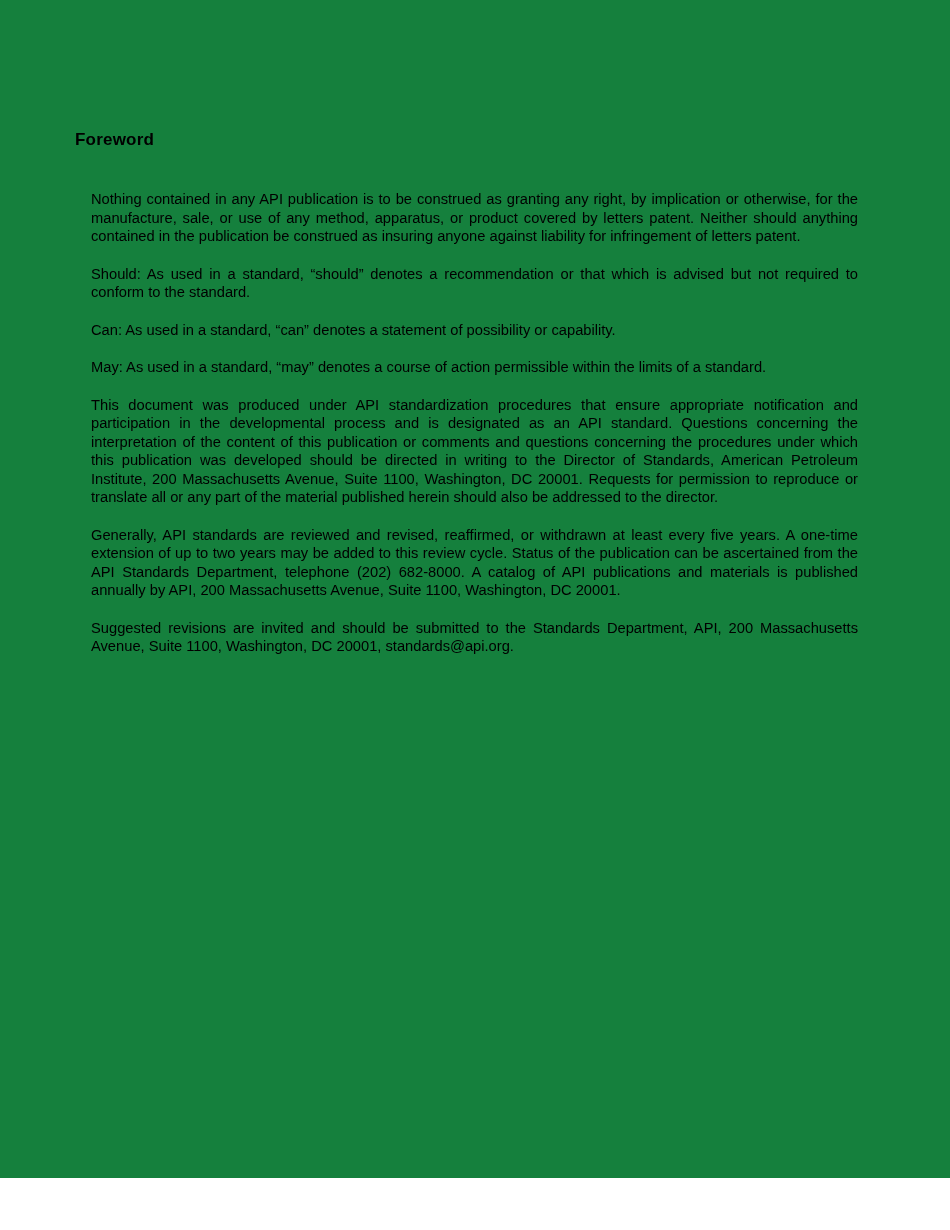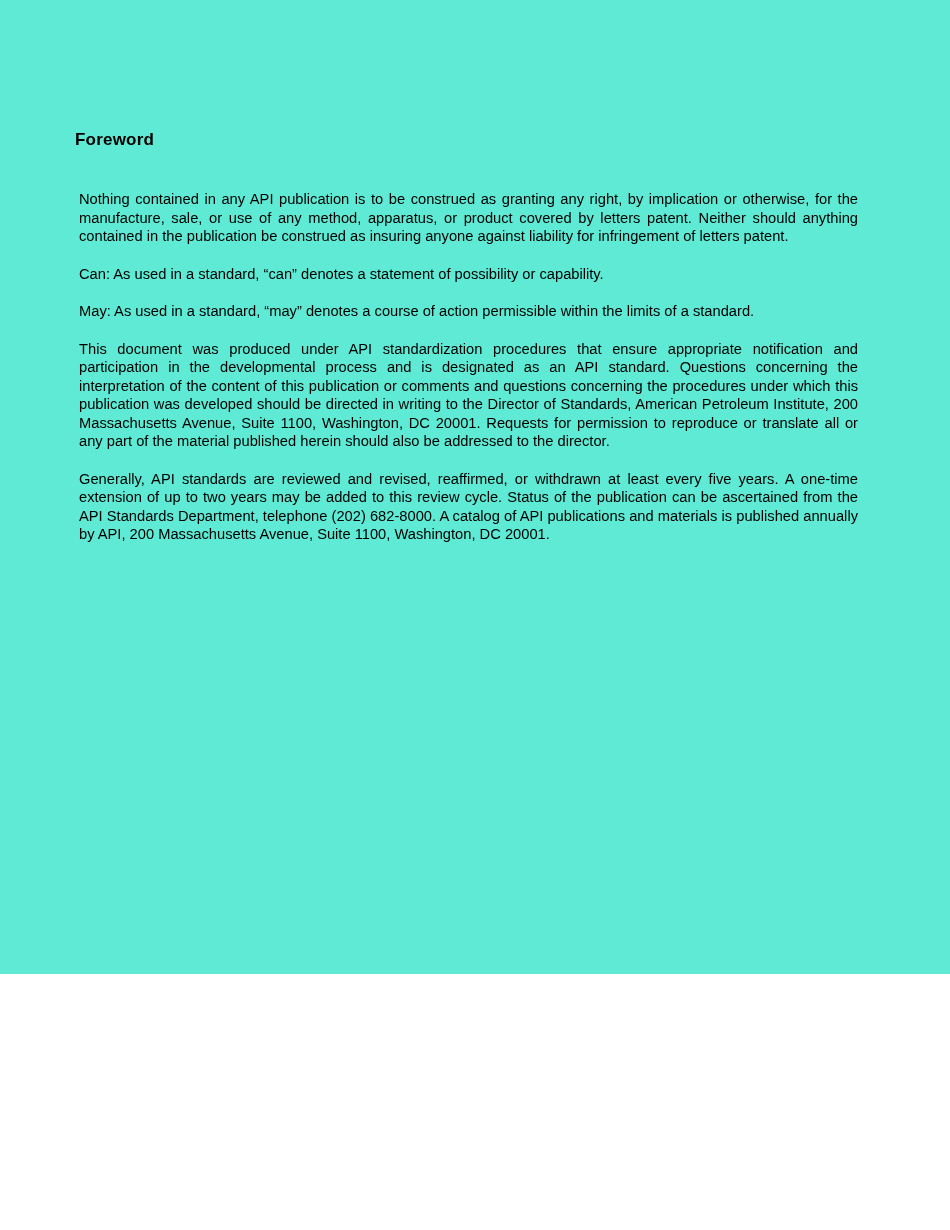--- a/index.html
+++ b/index.html
@@ -3,60 +3,62 @@
 <meta charset="utf-8">
 <style>
   html, body {
     margin: 0;
     padding: 0;
     background: #ffffff;
   }
   .page {
     position: relative;
     width: 950px;
-    height: 974px;
-    background: #5eead4;
+    height: 1178px;
+    background: #15803d;
     font-family: "Liberation Sans", "DejaVu Sans", sans-serif;
     color: #000000;
     box-sizing: border-box;
   }
   .content {
     position: absolute;
     top: 130px;
     left: 75px;
     width: 783px;
   }
   h1.doc-title {
     font-size: 17px;
     font-weight: bold;
     margin: 0 0 40px 0;
     line-height: 20px;
     letter-spacing: 0.2px;
   }
   p.doc-para {
     font-size: 14.7px;
     line-height: 18.5px;
-    margin: 0 0 19px 4px;
+    margin: 0 0 19px 16px;
     text-align: justify;
   }
   .page-number {
     position: absolute;
     top: 1145px;
     left: 75px;
     width: 783px;
     text-align: center;
     font-size: 12.5px;
     line-height: 15px;
   }
 </style>
 </head>
 <body>
 
 <div class="page">
   <div class="content">
     <h1 class="doc-title">Foreword</h1>
     <p class="doc-para">Nothing contained in any API publication is to be construed as granting any right, by implication or otherwise, for the manufacture, sale, or use of any method, apparatus, or product covered by letters patent. Neither should anything contained in the publication be construed as insuring anyone against liability for infringement of letters patent.</p>
+    <p class="doc-para">Should: As used in a standard, “should” denotes a recommendation or that which is advised but not required to conform to the standard.</p>
     <p class="doc-para">Can: As used in a standard, “can” denotes a statement of possibility or capability.</p>
     <p class="doc-para">May: As used in a standard, “may” denotes a course of action permissible within the limits of a standard.</p>
     <p class="doc-para">This document was produced under API standardization procedures that ensure appropriate notification and participation in the developmental process and is designated as an API standard. Questions concerning the interpretation of the content of this publication or comments and questions concerning the procedures under which this publication was developed should be directed in writing to the Director of Standards, American Petroleum Institute, 200 Massachusetts Avenue, Suite 1100, Washington, DC 20001. Requests for permission to reproduce or translate all or any part of the material published herein should also be addressed to the director.</p>
     <p class="doc-para">Generally, API standards are reviewed and revised, reaffirmed, or withdrawn at least every five years. A one-time extension of up to two years may be added to this review cycle. Status of the publication can be ascertained from the API Standards Department, telephone (202) 682-8000. A catalog of API publications and materials is published annually by API, 200 Massachusetts Avenue, Suite 1100, Washington, DC 20001.</p>
+    <p class="doc-para">Suggested revisions are invited and should be submitted to the Standards Department, API, 200 Massachusetts Avenue, Suite 1100, Washington, DC 20001, standards@api.org.</p>
   </div>
 </div>
 
 </body></html>

